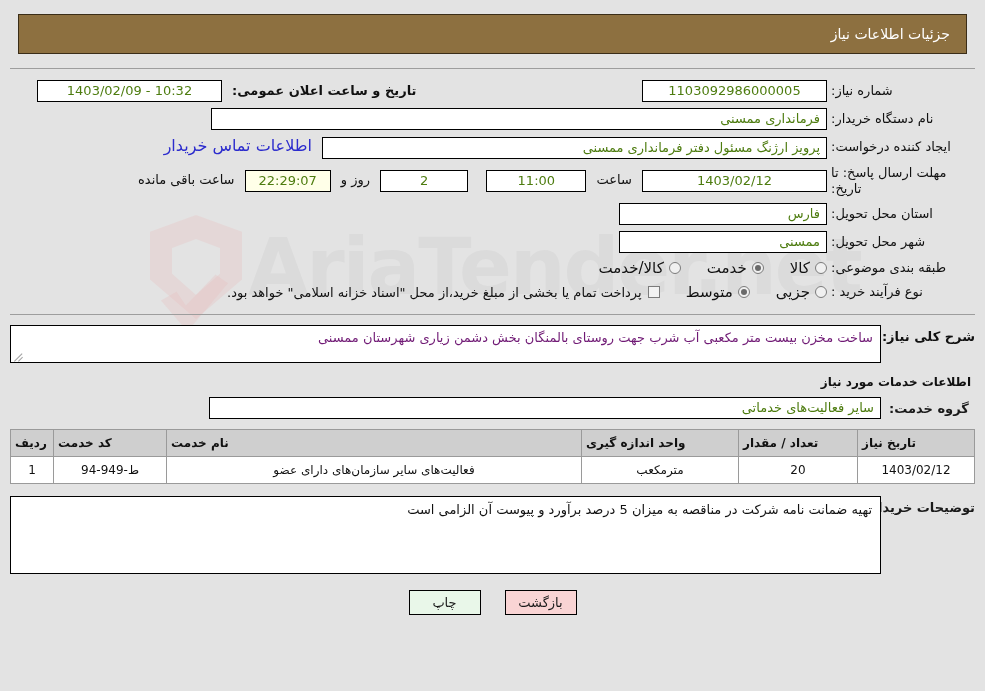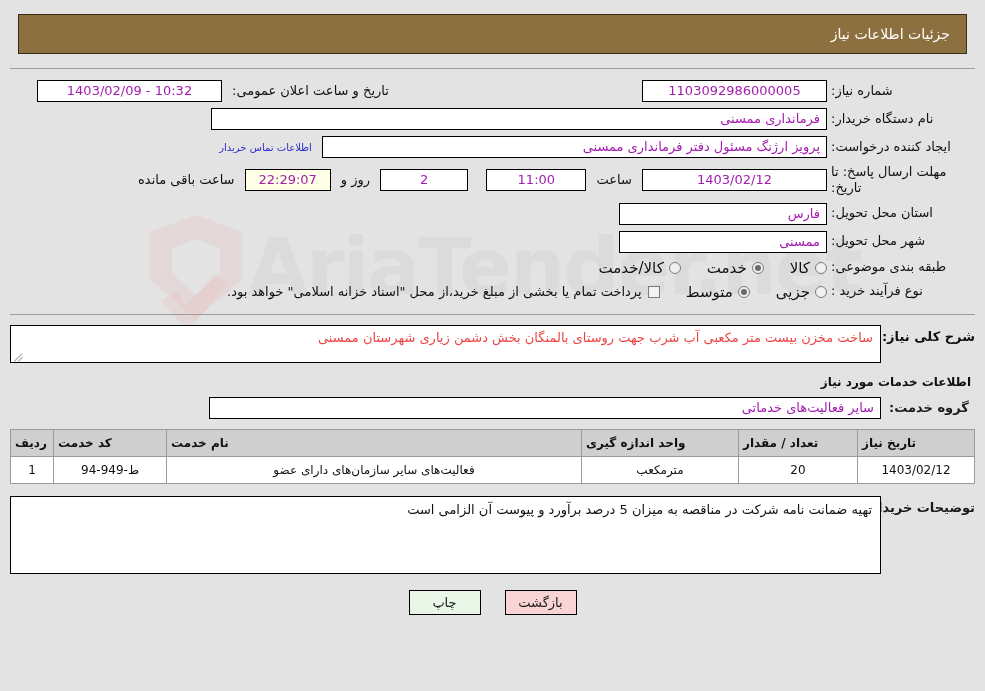--- a/index.html
+++ b/index.html
@@ -60,35 +60,35 @@
   table.form{width:100%;border-collapse:collapse;}
   table.form td{padding:3px 2px;vertical-align:middle;}
   td.lbl{
     width:132px;text-align:left;white-space:normal;
     font-size:13px;color:#111;padding-left:6px;line-height:1.25;
   }
   .fld{
     display:inline-block;box-sizing:border-box;
     height:22px;line-height:20px;
     border:1px solid #000;background:#fff;
-    padding:0 6px;font-size:13px;color:#a21caf;
+    padding:0 6px;font-size:13px;color:#4d7c0f;
     text-align:center;vertical-align:middle;overflow:hidden;
     white-space:nowrap;
   }
   .fld.ltr{direction:ltr;}
   .fld.rt{text-align:right;}
   .fld.cream{background:#ffffe8;}
   .w-need{width:185px;}
   .w-date{width:185px;}
   .w-med{width:208px;}
   .w-small{width:100px;}
   .w-tiny{width:88px;}
   .w-count{width:86px;}
   .inline-lbl{font-size:13px;color:#111;padding:0 6px;white-space:nowrap;}
-  .link{color:#2c2ccd;font-size:10px;padding:0 6px;cursor:pointer;white-space:nowrap;}
+  .link{color:#2c2ccd;font-size:16px;padding:0 6px;cursor:pointer;white-space:nowrap;}
   
   .radio-row{display:flex;align-items:center;gap:0;}
   .ritem{display:flex;align-items:center;margin-left:26px;white-space:nowrap;}
   .radio{
     width:12px;height:12px;border-radius:50%;
     border:1px solid #7b7b7b;background:#f0f0f0;
     box-sizing:border-box;display:inline-block;margin-left:5px;
     position:relative;flex:0 0 auto;
   }
   .radio.on:after{
@@ -104,21 +104,21 @@
   
   .sec{margin:10px 10px 0 10px;}
   .row-desc{display:flex;align-items:flex-start;gap:8px;}
   .sec-lbl{
     font-size:13px;font-weight:bold;color:#111;
     white-space:nowrap;padding-top:4px;width:86px;text-align:left;
   }
   .textarea{
     flex:1;border:1px solid #000;background:#fff;
     min-height:38px;padding:4px 7px;box-sizing:border-box;
-    font-size:13px;color:#ef4444;text-align:right;position:relative;
+    font-size:13px;color:#701a75;text-align:right;position:relative;
   }
   .textarea .grip{
     position:absolute;left:3px;bottom:1px;
     width:9px;height:9px;opacity:.55;
   }
   .textarea .grip:before,.textarea .grip:after{
     content:"";position:absolute;background:#555;height:1px;
     transform:rotate(-45deg);transform-origin:0 0;
   }
   .textarea .grip:before{width:11px;left:0;top:9px;}
@@ -188,21 +188,21 @@
   </div>
 
   <div class="panel">
     <table class="form">
       <tbody>
           <tr>
         <td class="lbl">شماره نیاز:</td>
         <td>
           <span class="fld w-need ltr">1103092986000005</span>
         </td>
-        <td class="lbl" style="width:auto;text-align:left;padding-left:8px;">تاریخ و ساعت اعلان عمومی:</td>
+        <td class="lbl" style="width:auto;text-align:left;padding-left:8px;font-weight:bold;">تاریخ و ساعت اعلان عمومی:</td>
         <td style="width:200px;">
           <span class="fld w-date ltr">1403/02/09 - 10:32</span>
         </td>
       </tr>
       <tr>
         <td class="lbl">نام دستگاه خریدار:</td>
         <td colspan="3">
           <span class="fld rt" style="width:616px;">فرمانداری ممسنی</span>
         </td>
       </tr>

